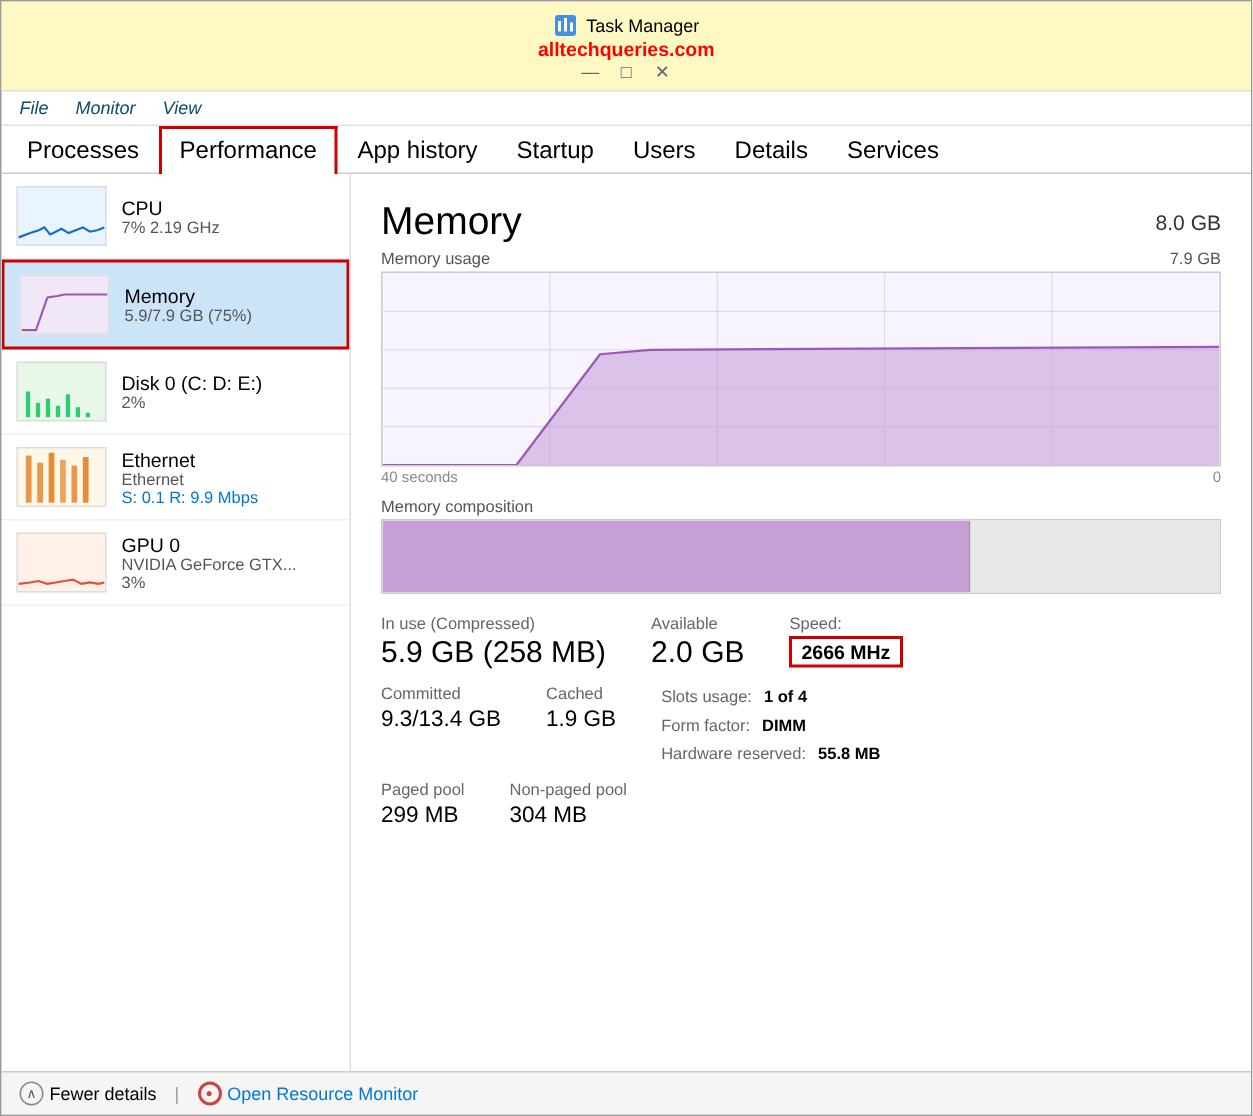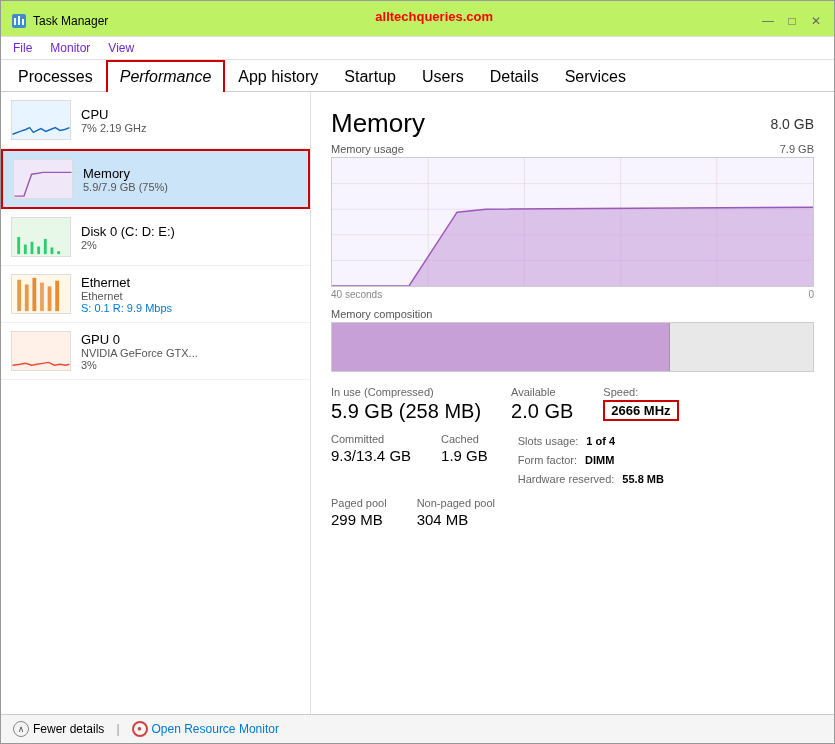--- a/index.html
+++ b/index.html
@@ -9,26 +9,28 @@
       width: 835px;
       height: 744px;
       background: #ffffff;
       border: 1px solid #999;
       display: flex;
       flex-direction: column;
       overflow: hidden;
     }
 
     .title-bar {
-      background: #bef264;
-      display: flex;
+      background: #fef9c3;
+      display: flex;
+      align-items: center;
       justify-content: space-between;
       padding: 8px 10px 4px 10px;
       border-bottom: 1px solid #e0e0e0;
       min-height: 36px;
+      flex-direction: column;
     }
 
     .title-bar-left {
       display: flex;
       align-items: center;
       gap: 6px;
     }
 
     .title-icon {
       width: 16px;
@@ -74,23 +76,24 @@
     .menu-bar {
       display: flex;
       align-items: center;
       padding: 2px 8px;
       gap: 10px;
       border-bottom: 1px solid #e0e0e0;
     }
 
     .menu-item {
       font-size: 12px;
-      color: #6d28d9;
+      color: #0c4a6e;
       cursor: pointer;
       padding: 2px 4px;
+      font-style: italic;
     }
 
     .tabs {
       display: flex;
       align-items: flex-end;
       border-bottom: 1px solid #ccc;
       padding: 0 4px;
     }
 
     .tab {
@@ -104,32 +107,31 @@
       background: transparent;
     }
 
     .tab.active {
       background: #ffffff;
       border: 2px solid #cc0000;
       border-bottom: none;
       font-weight: normal;
       margin-bottom: -1px;
       z-index: 1;
-      font-style: italic;
     }
 
     .main-content {
       display: flex;
       flex: 1;
       overflow: hidden;
     }
 
     
     .sidebar {
-      width: 310px;
+      width: 233px;
       border-right: 1px solid #e0e0e0;
       overflow-y: auto;
       background: #fff;
     }
 
     .sidebar-item {
       display: flex;
       align-items: center;
       padding: 8px 10px;
       cursor: pointer;

